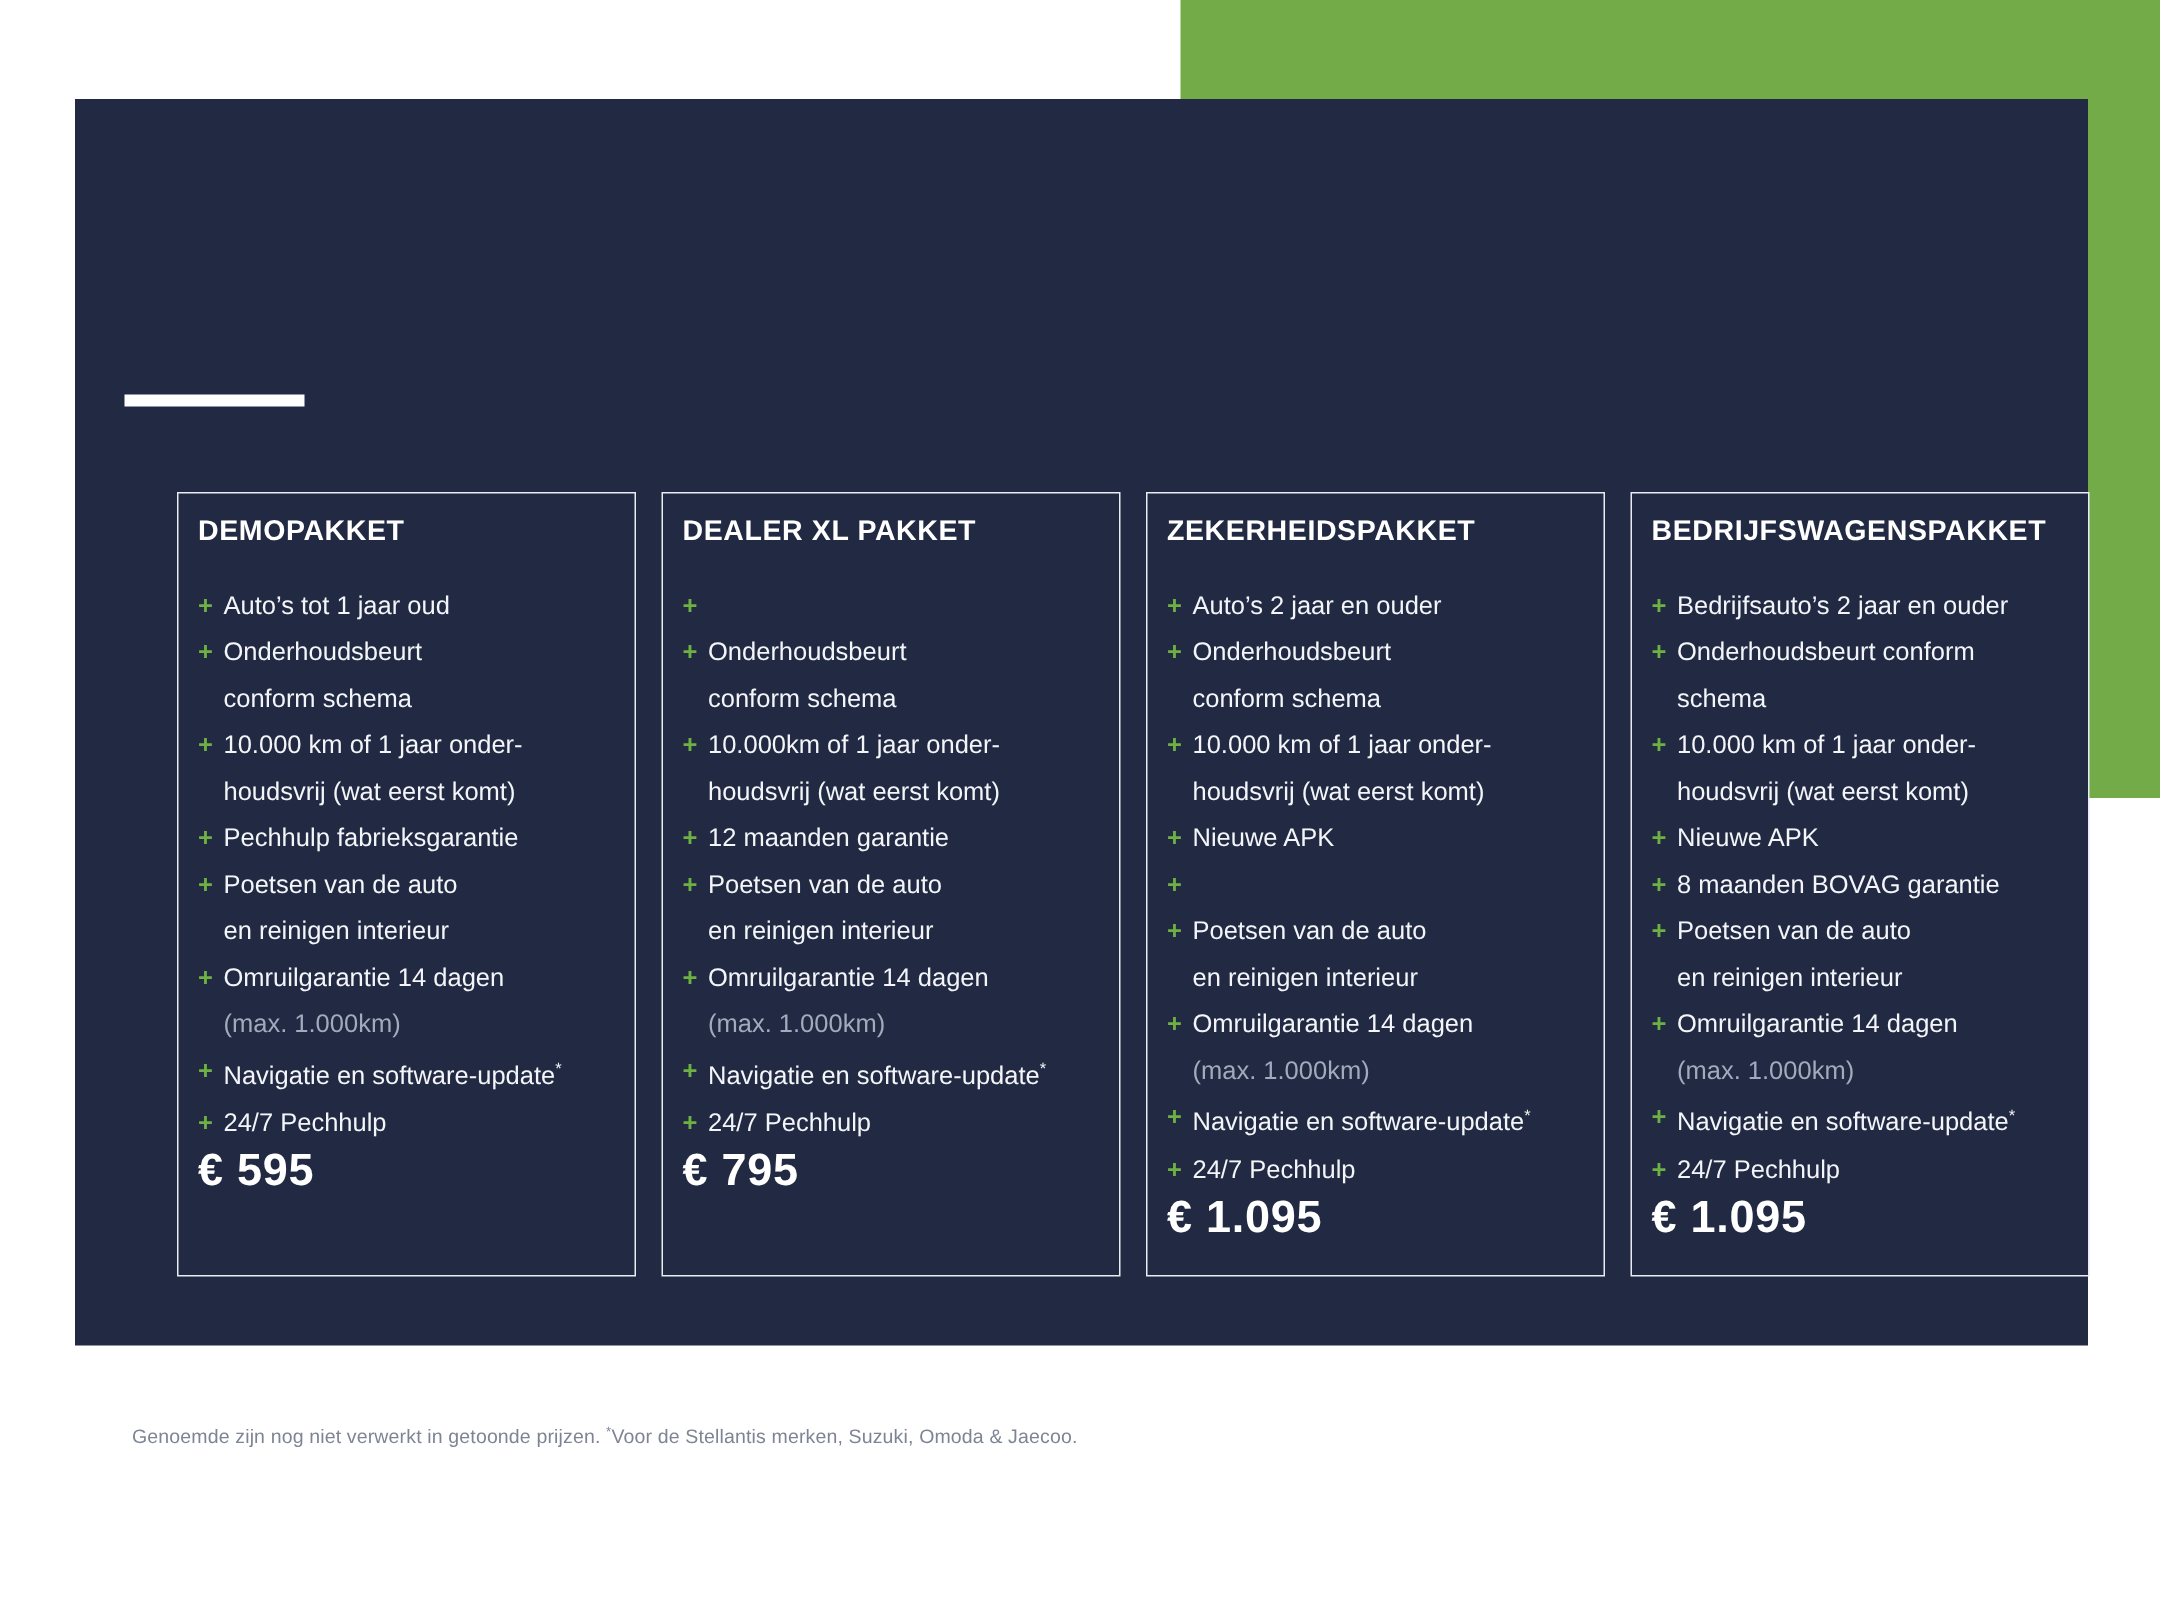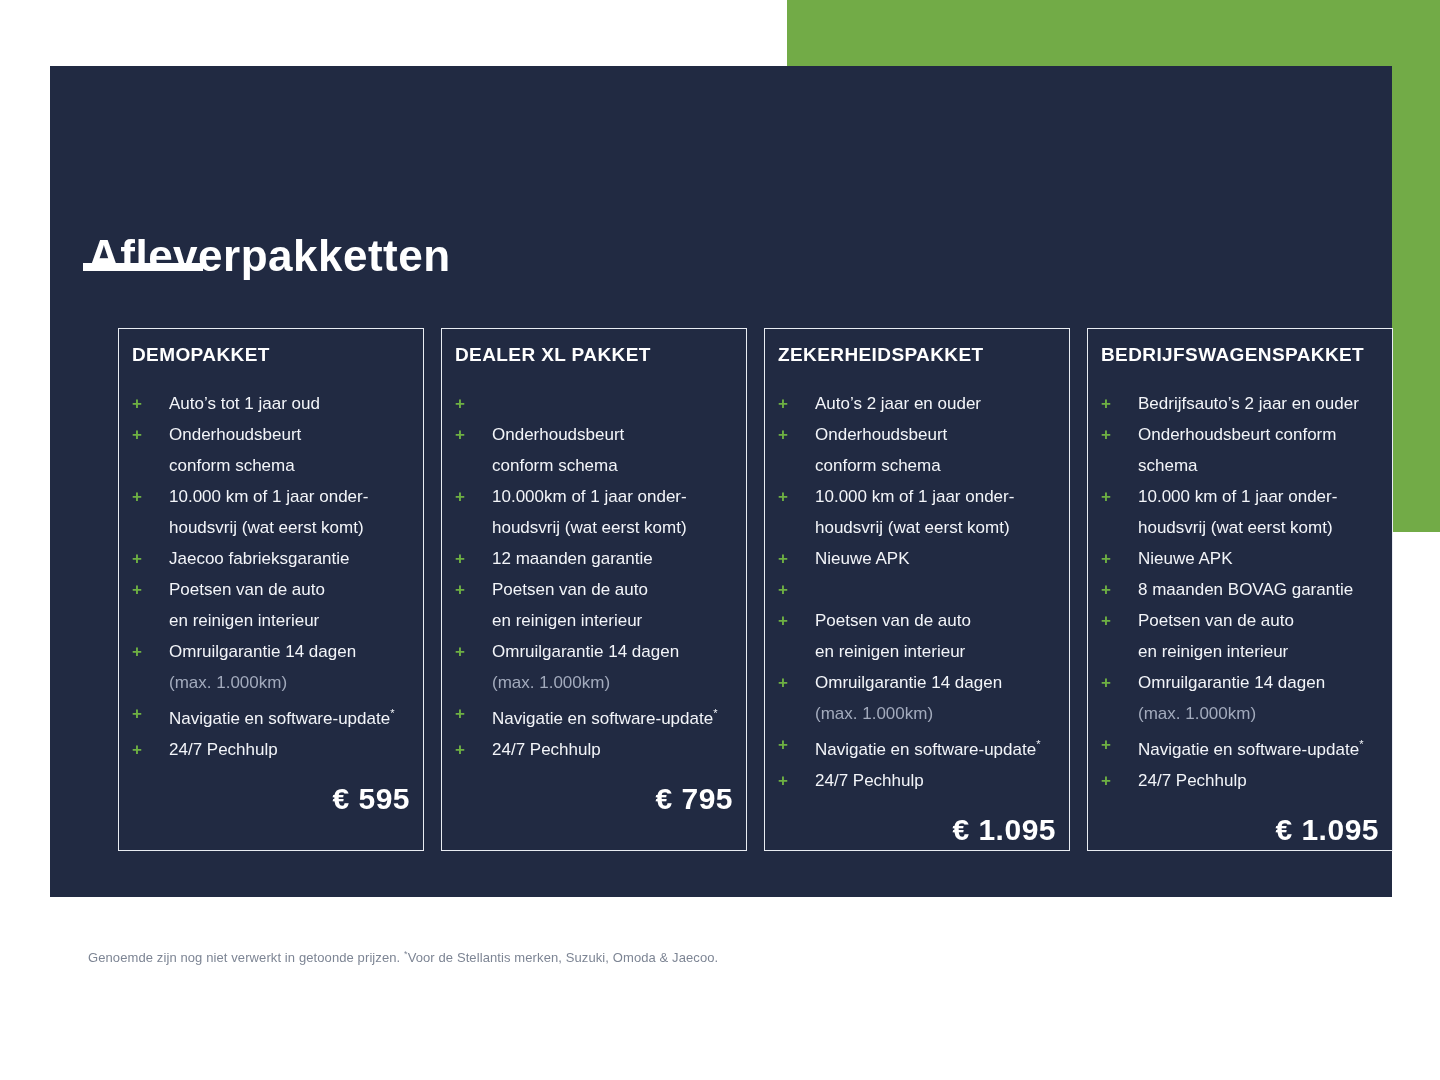--- a/index.html
+++ b/index.html
@@ -81,51 +81,47 @@
     font-size:17px;
     line-height:31px;
   }
   .feature-lines{display:block;}
   .feature-line{
     display:block;
     font-size:17px;
     line-height:31px;
     color:var(--text-light);
     white-space:nowrap;
-    margin-left:20px;
   }
   .feature-line.dim{color:var(--text-dim);}
   .feature-line sup{
     font-size:11px;
     color:var(--text-light);
   }
   .price{
-    margin-top:17px;
-    text-align:right;
     font-size:30px;
     font-weight:700;
     color:#ffffff;
     letter-spacing:.5px;
   }
   .footnote{
     position:absolute;
     left:88px; top:949px;
     font-size:13px;
     color:var(--footnote-gray);
     letter-spacing:.1px;
   }
   .footnote sup{font-size:9px;}
 </style>
 </head>
 <body>
 
 <div class="green-block"></div>
 
 <div class="panel">
-  <h1 class="page-title">Afleverpakketten</h1>
   <div class="title-underline"></div>
   <div class="cards">
       <div class="card">
         <h2 class="card-title">DEMOPAKKET</h2>
         <ul class="feature-list">
           <li class="feature-item">
             <span class="plus">+</span>
             <span class="feature-lines">
               <span class="feature-line">Auto’s tot 1 jaar oud</span>
             </span>
@@ -140,21 +136,21 @@
           <li class="feature-item">
             <span class="plus">+</span>
             <span class="feature-lines">
               <span class="feature-line">10.000 km of 1 jaar onder-</span>
               <span class="feature-line">houdsvrij (wat eerst komt)</span>
             </span>
           </li>
           <li class="feature-item">
             <span class="plus">+</span>
             <span class="feature-lines">
-              <span class="feature-line">Jaecoo fabrieksgarantie</span>
+              <span class="feature-line">Pechhulp fabrieksgarantie</span>
             </span>
           </li>
           <li class="feature-item">
             <span class="plus">+</span>
             <span class="feature-lines">
               <span class="feature-line">Poetsen van de auto</span>
               <span class="feature-line">en reinigen interieur</span>
             </span>
           </li>
           <li class="feature-item">

